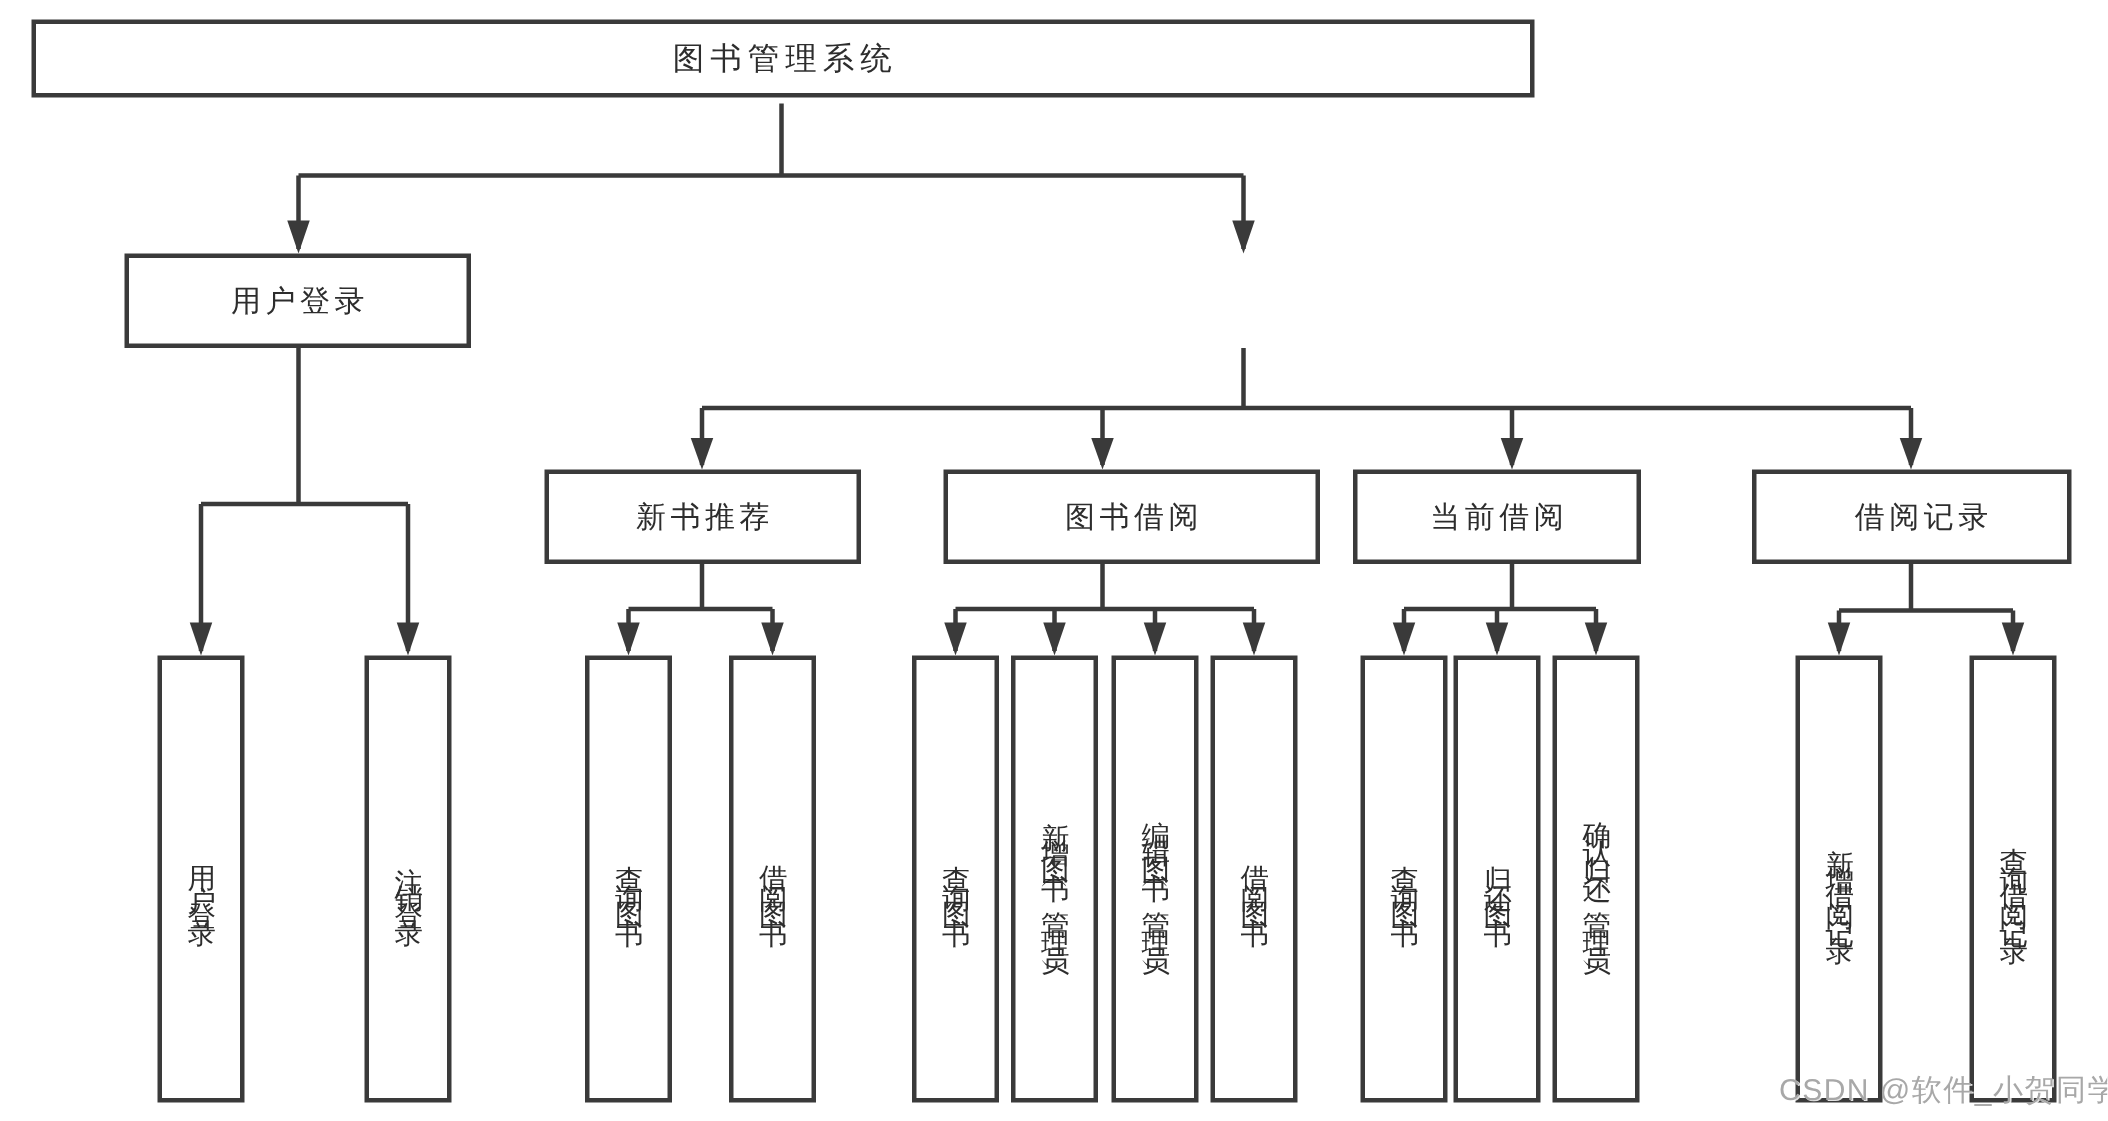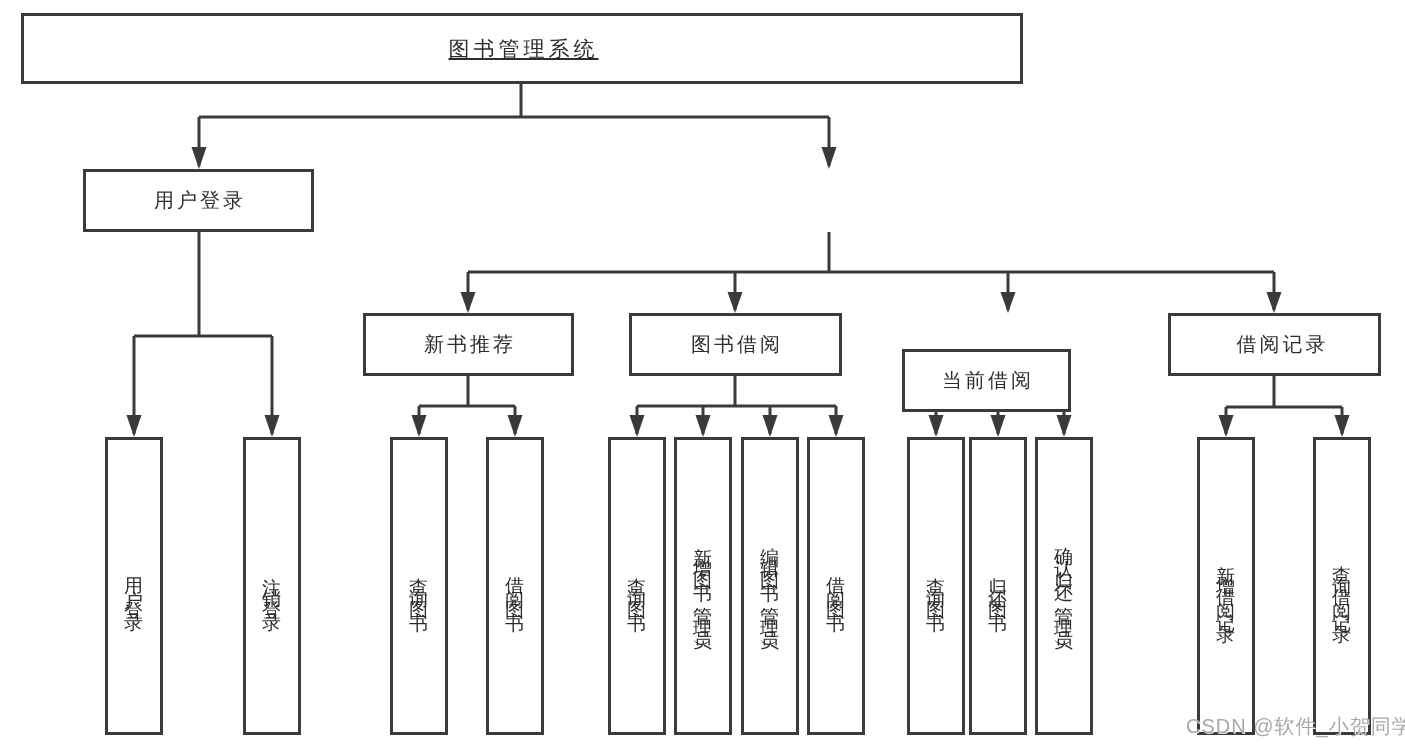--- a/index.html
+++ b/index.html
@@ -31,21 +31,21 @@
     justify-content: center;
     color: #2d2d2d;
     z-index: 1;
   }
   .h-label {
     font-size: 20px;
     letter-spacing: 3px;
     white-space: nowrap;
     padding-left: 3px; 
   }
-  .root-box   { left: 21px;  top: 13px;  width: 1002px; height: 71px; text-decoration: underline; }
+  .root-box   { left: 21px;  top: 13px;  width: 1002px; height: 52px; }
   .root-box .h-label { font-size: 21px; letter-spacing: 4px; }
   .lvl1, .lvl2 { height: 63px; top: 169px; }
   .lvl2 { top: 313px; font-family: Liberation Mono, monospace; }
   .leaf {
     top: 437px;
     width: 58px;
     height: 298px;
   }
   .v-label {
     writing-mode: vertical-rl;
@@ -116,24 +116,24 @@
     <span class="h-label">图书管理系统</span>
   </div>
 
   <div class="box lvl1" style="left:83px; width:231px;">
     <span class="h-label">用户登录</span>
   </div>
 
   <div class="box lvl2" style="left:363px; width:211px;">
     <span class="h-label">新书推荐</span>
   </div>
-  <div class="box lvl2" style="left:629px; width:213px;">
+  <div class="box lvl2" style="left:629px; width:251px;">
     <span class="h-label">图书借阅</span>
   </div>
-  <div class="box lvl2" style="left:902px; width:169px;margin-top:36px;">
+  <div class="box lvl2" style="left:902px; width:192px;">
     <span class="h-label">当前借阅</span>
   </div>
   <div class="box lvl2" style="left:1168px; width:213px;padding-left:13px;">
     <span class="h-label">借阅记录</span>
   </div>
 
   <div class="box leaf" style="left:105px;">
     <span class="v-label">用户登录</span>
   </div>
   <div class="box leaf" style="left:243px;">

